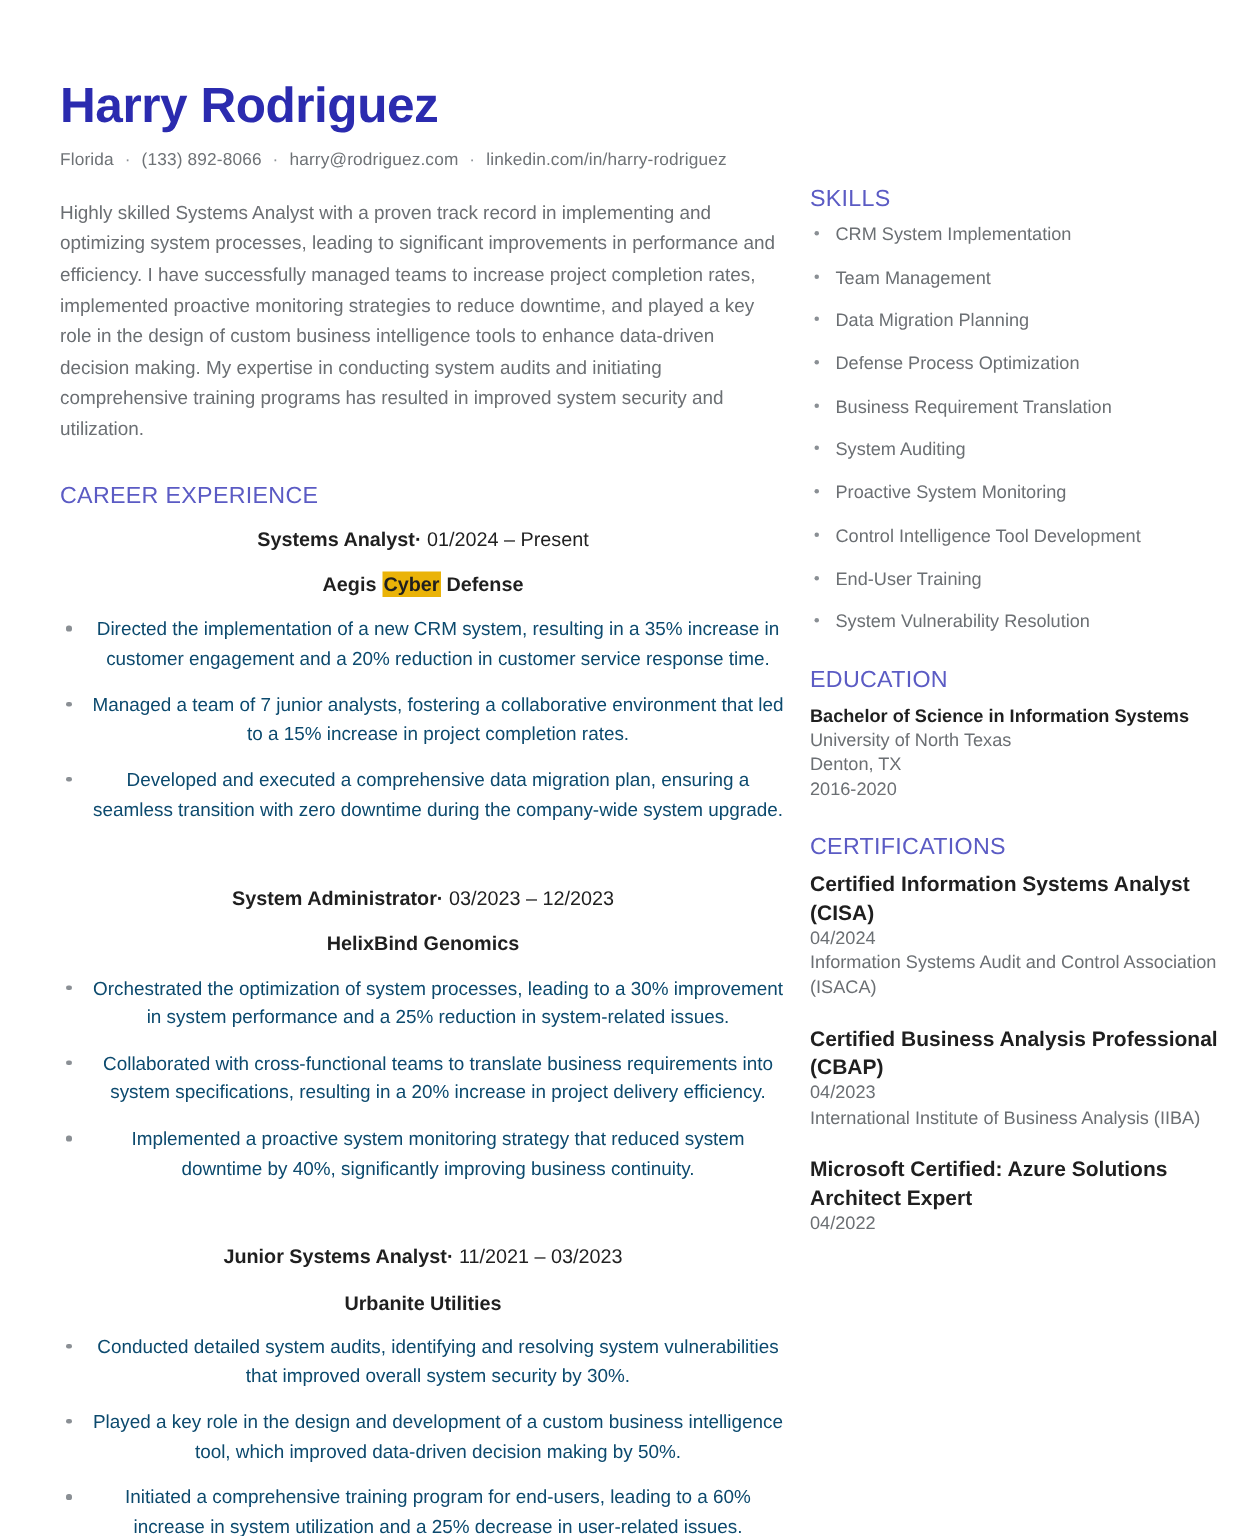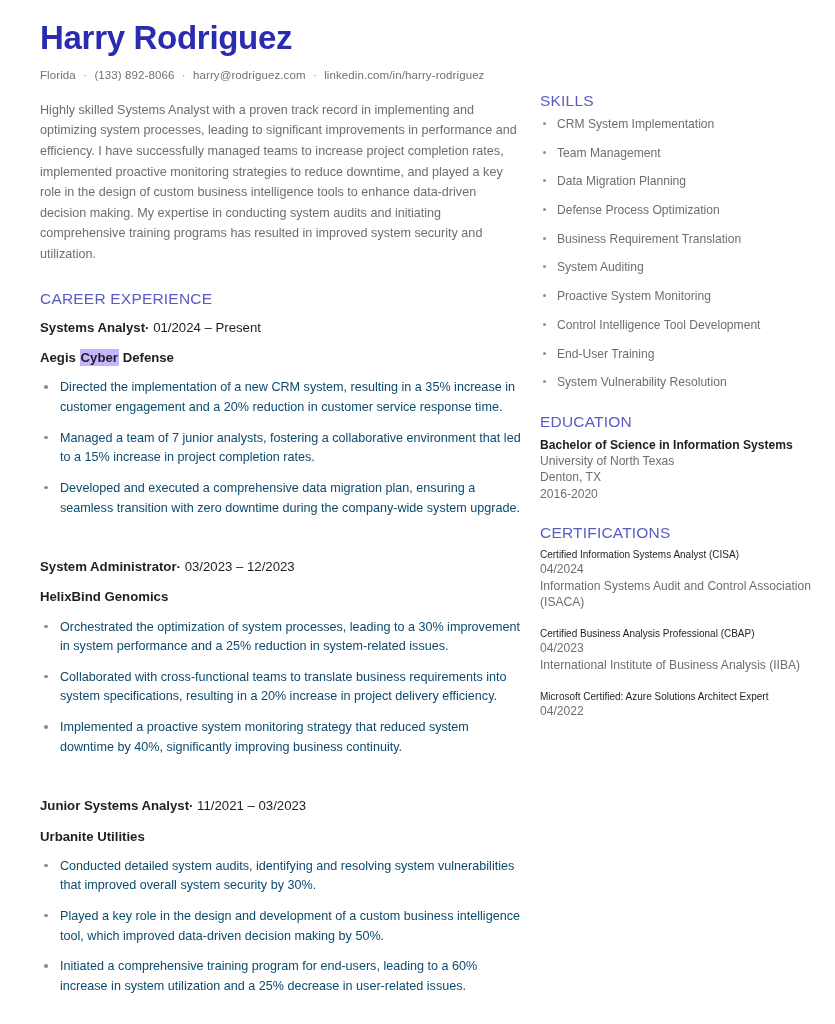--- a/index.html
+++ b/index.html
@@ -14,21 +14,21 @@
     font-family: "Liberation Sans", sans-serif;
     color: #5f6368;
     -webkit-font-smoothing: antialiased;
   }
 
   .page {
     position: relative;
     width: 668px;
     height: 1024px;
     background: #ffffff;
-    padding: 20px 28px 0 40px;
+    padding: 52px 28px 0 40px;
     display: flex;
     gap: 0;
   }
 
   
   .main-col {
     width: 492px;
     flex: 0 0 492px;
     padding-right: 8px;
   }
@@ -59,41 +59,41 @@
   }
 
   .section-heading {
     font-size: 15.5px;
     color: #5b5bc4;
     letter-spacing: 0.2px;
     margin-bottom: 11px;
     font-weight: normal;
   }
 
-  .job { margin-bottom: 6px; }
+  .job { margin-bottom: 6px; text-align: center; }
 
   .job-titleline {
     font-size: 13.2px;
     color: #1f1f1f;
     margin-bottom: 13px;
     line-height: 1.3;
   }
   .job-title { font-weight: bold; }
   .job-dot { font-weight: bold; }
   .job-dates { font-weight: normal; }
 
   .job-company {
     font-size: 13.2px;
     font-weight: bold;
     color: #1f1f1f;
     margin-bottom: 12px;
     line-height: 1.3;
   }
   .hl {
-    background: #c4b5fd;
+    background: #eab308;
     padding: 1px 1px;
   }
 
   ul.bullets { list-style: none; margin-bottom: 22px; }
 
   ul.bullets li {
     position: relative;
     padding-left: 20px;
     font-size: 12.6px;
     line-height: 1.56;
@@ -159,22 +159,22 @@
   }
   .edu-line {
     font-size: 12.1px;
     color: #6b6f73;
     line-height: 1.35;
   }
 
   .cert-block { margin-bottom: 17px; }
   .cert-block:last-child { margin-bottom: 0; }
   .cert-name {
-    font-size: 10px;
-    font-weight: normal;
+    font-size: 14px;
+    font-weight: bold;
     color: #1f1f1f;
     line-height: 1.33;
   }
   .cert-line {
     font-size: 12.1px;
     color: #6b6f73;
     line-height: 1.35;
   }
 </style>
 </head>

